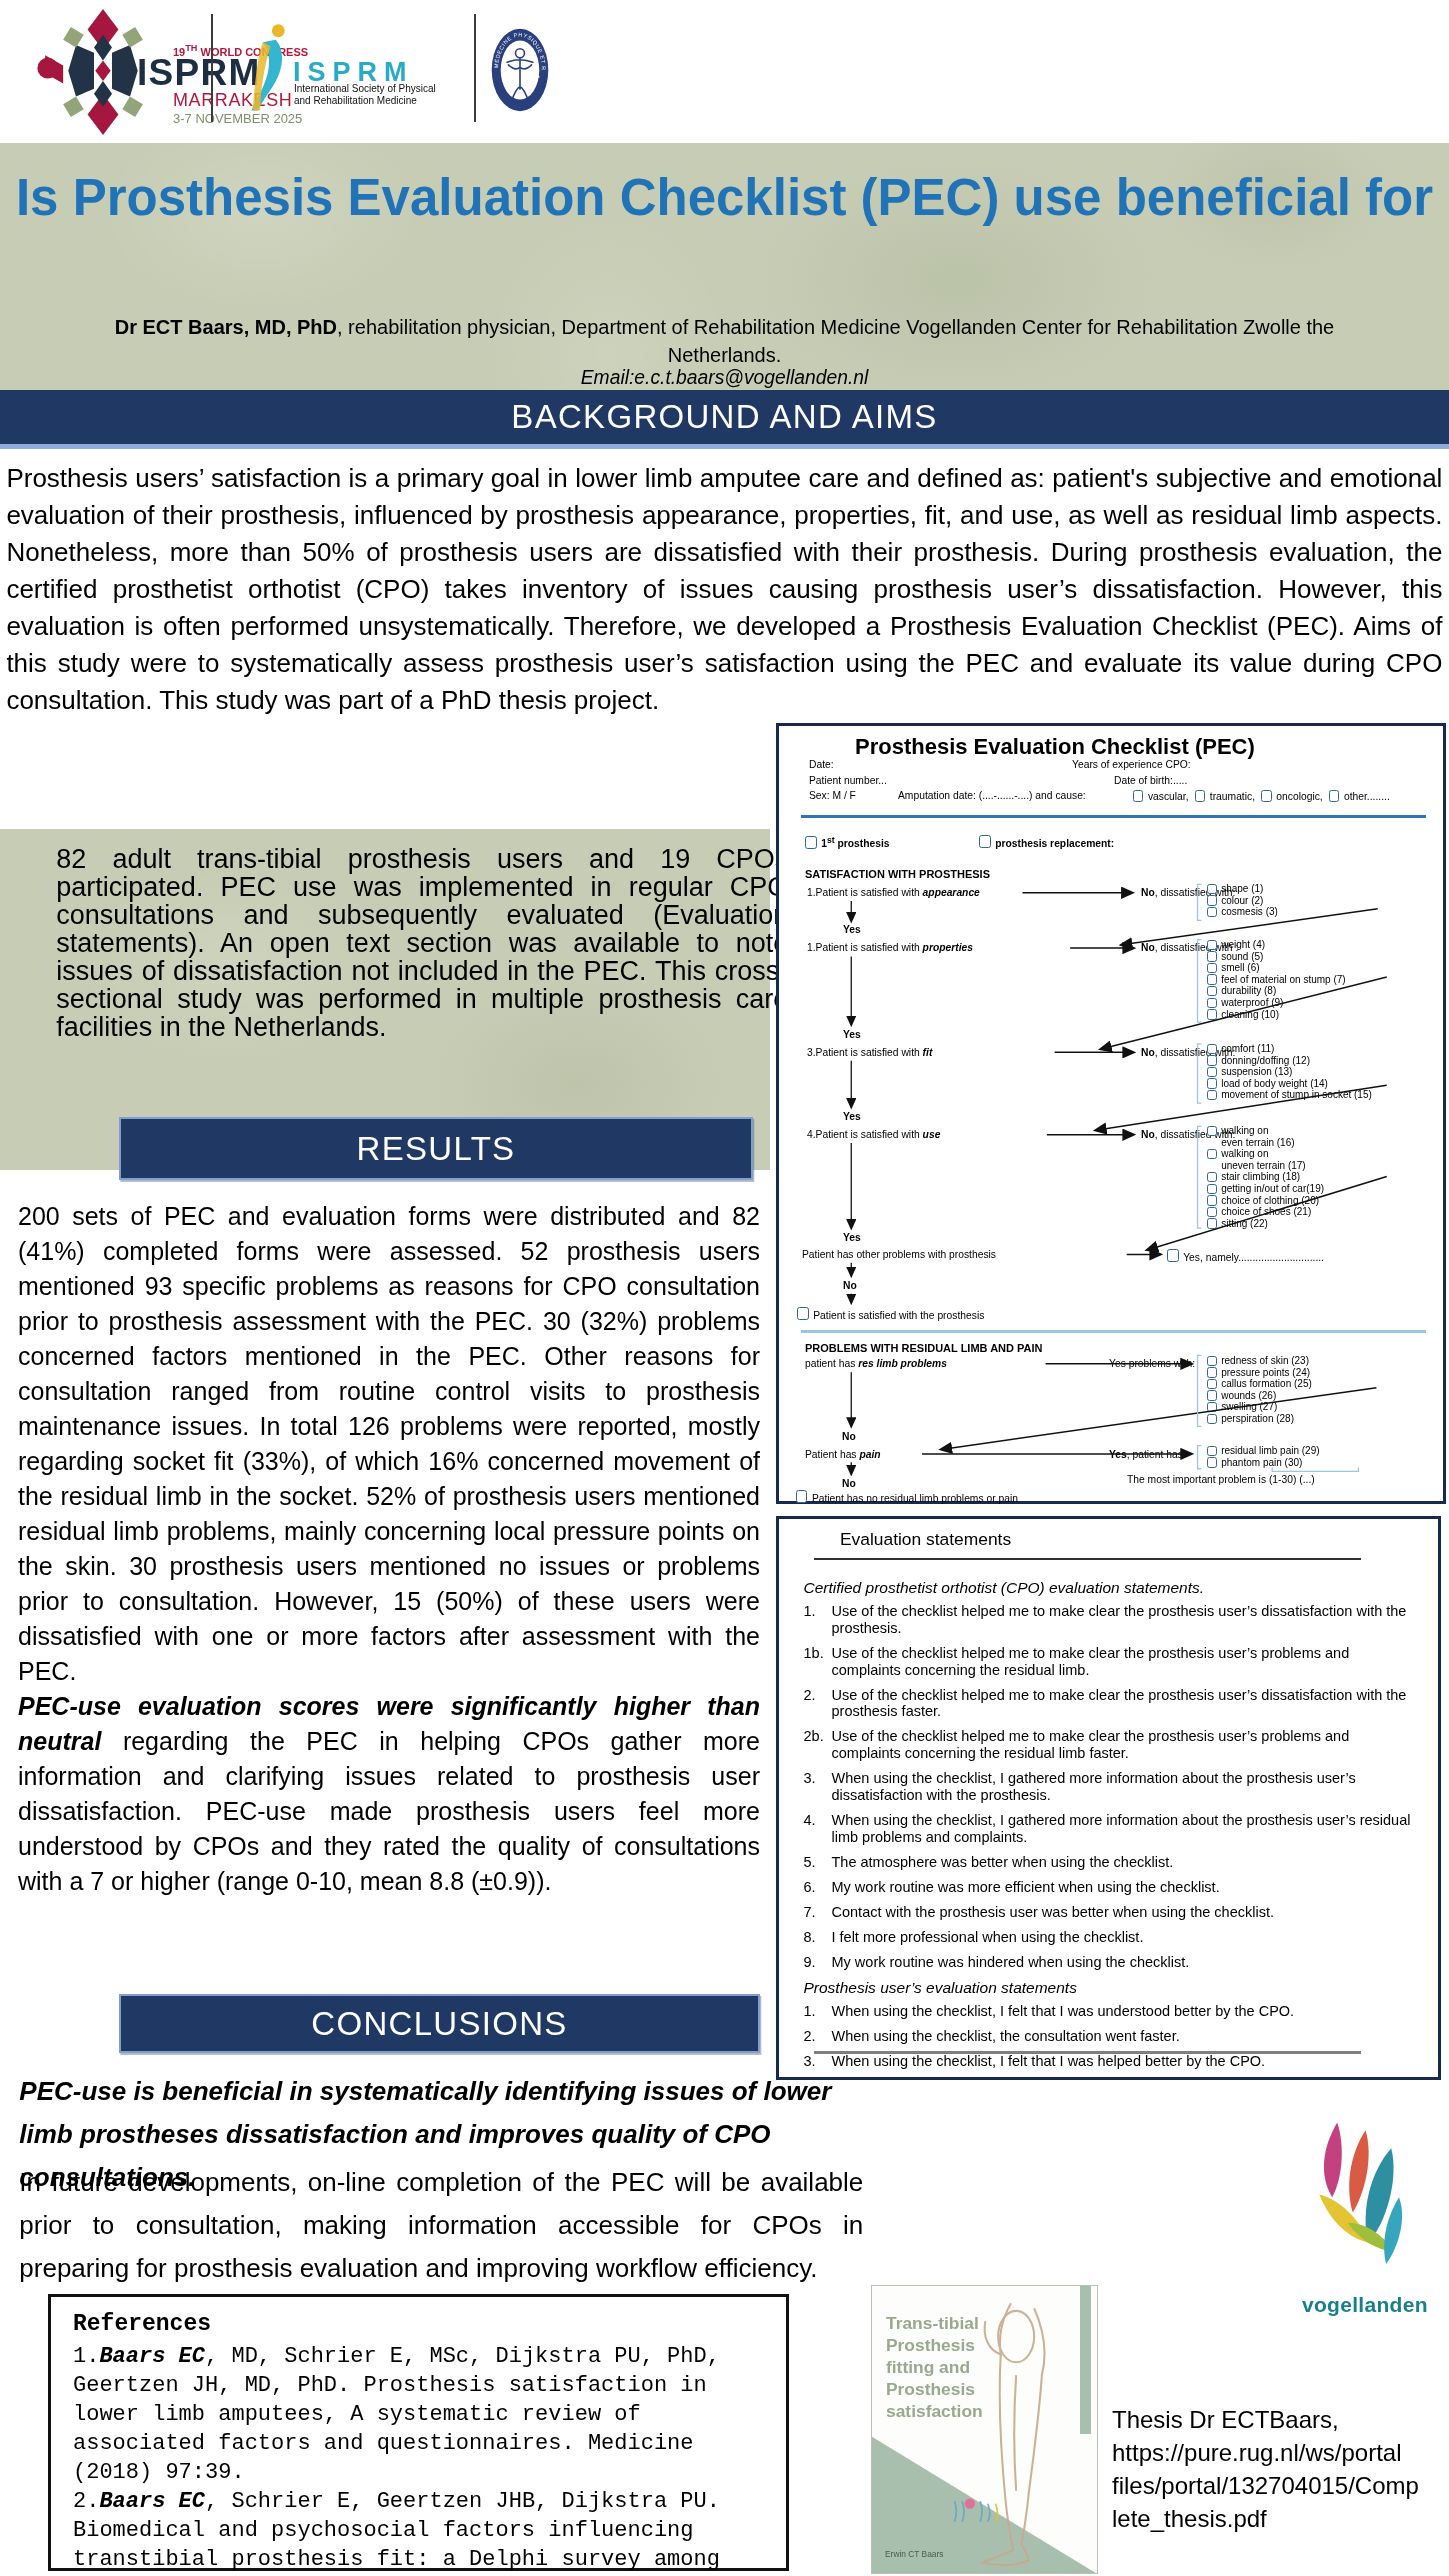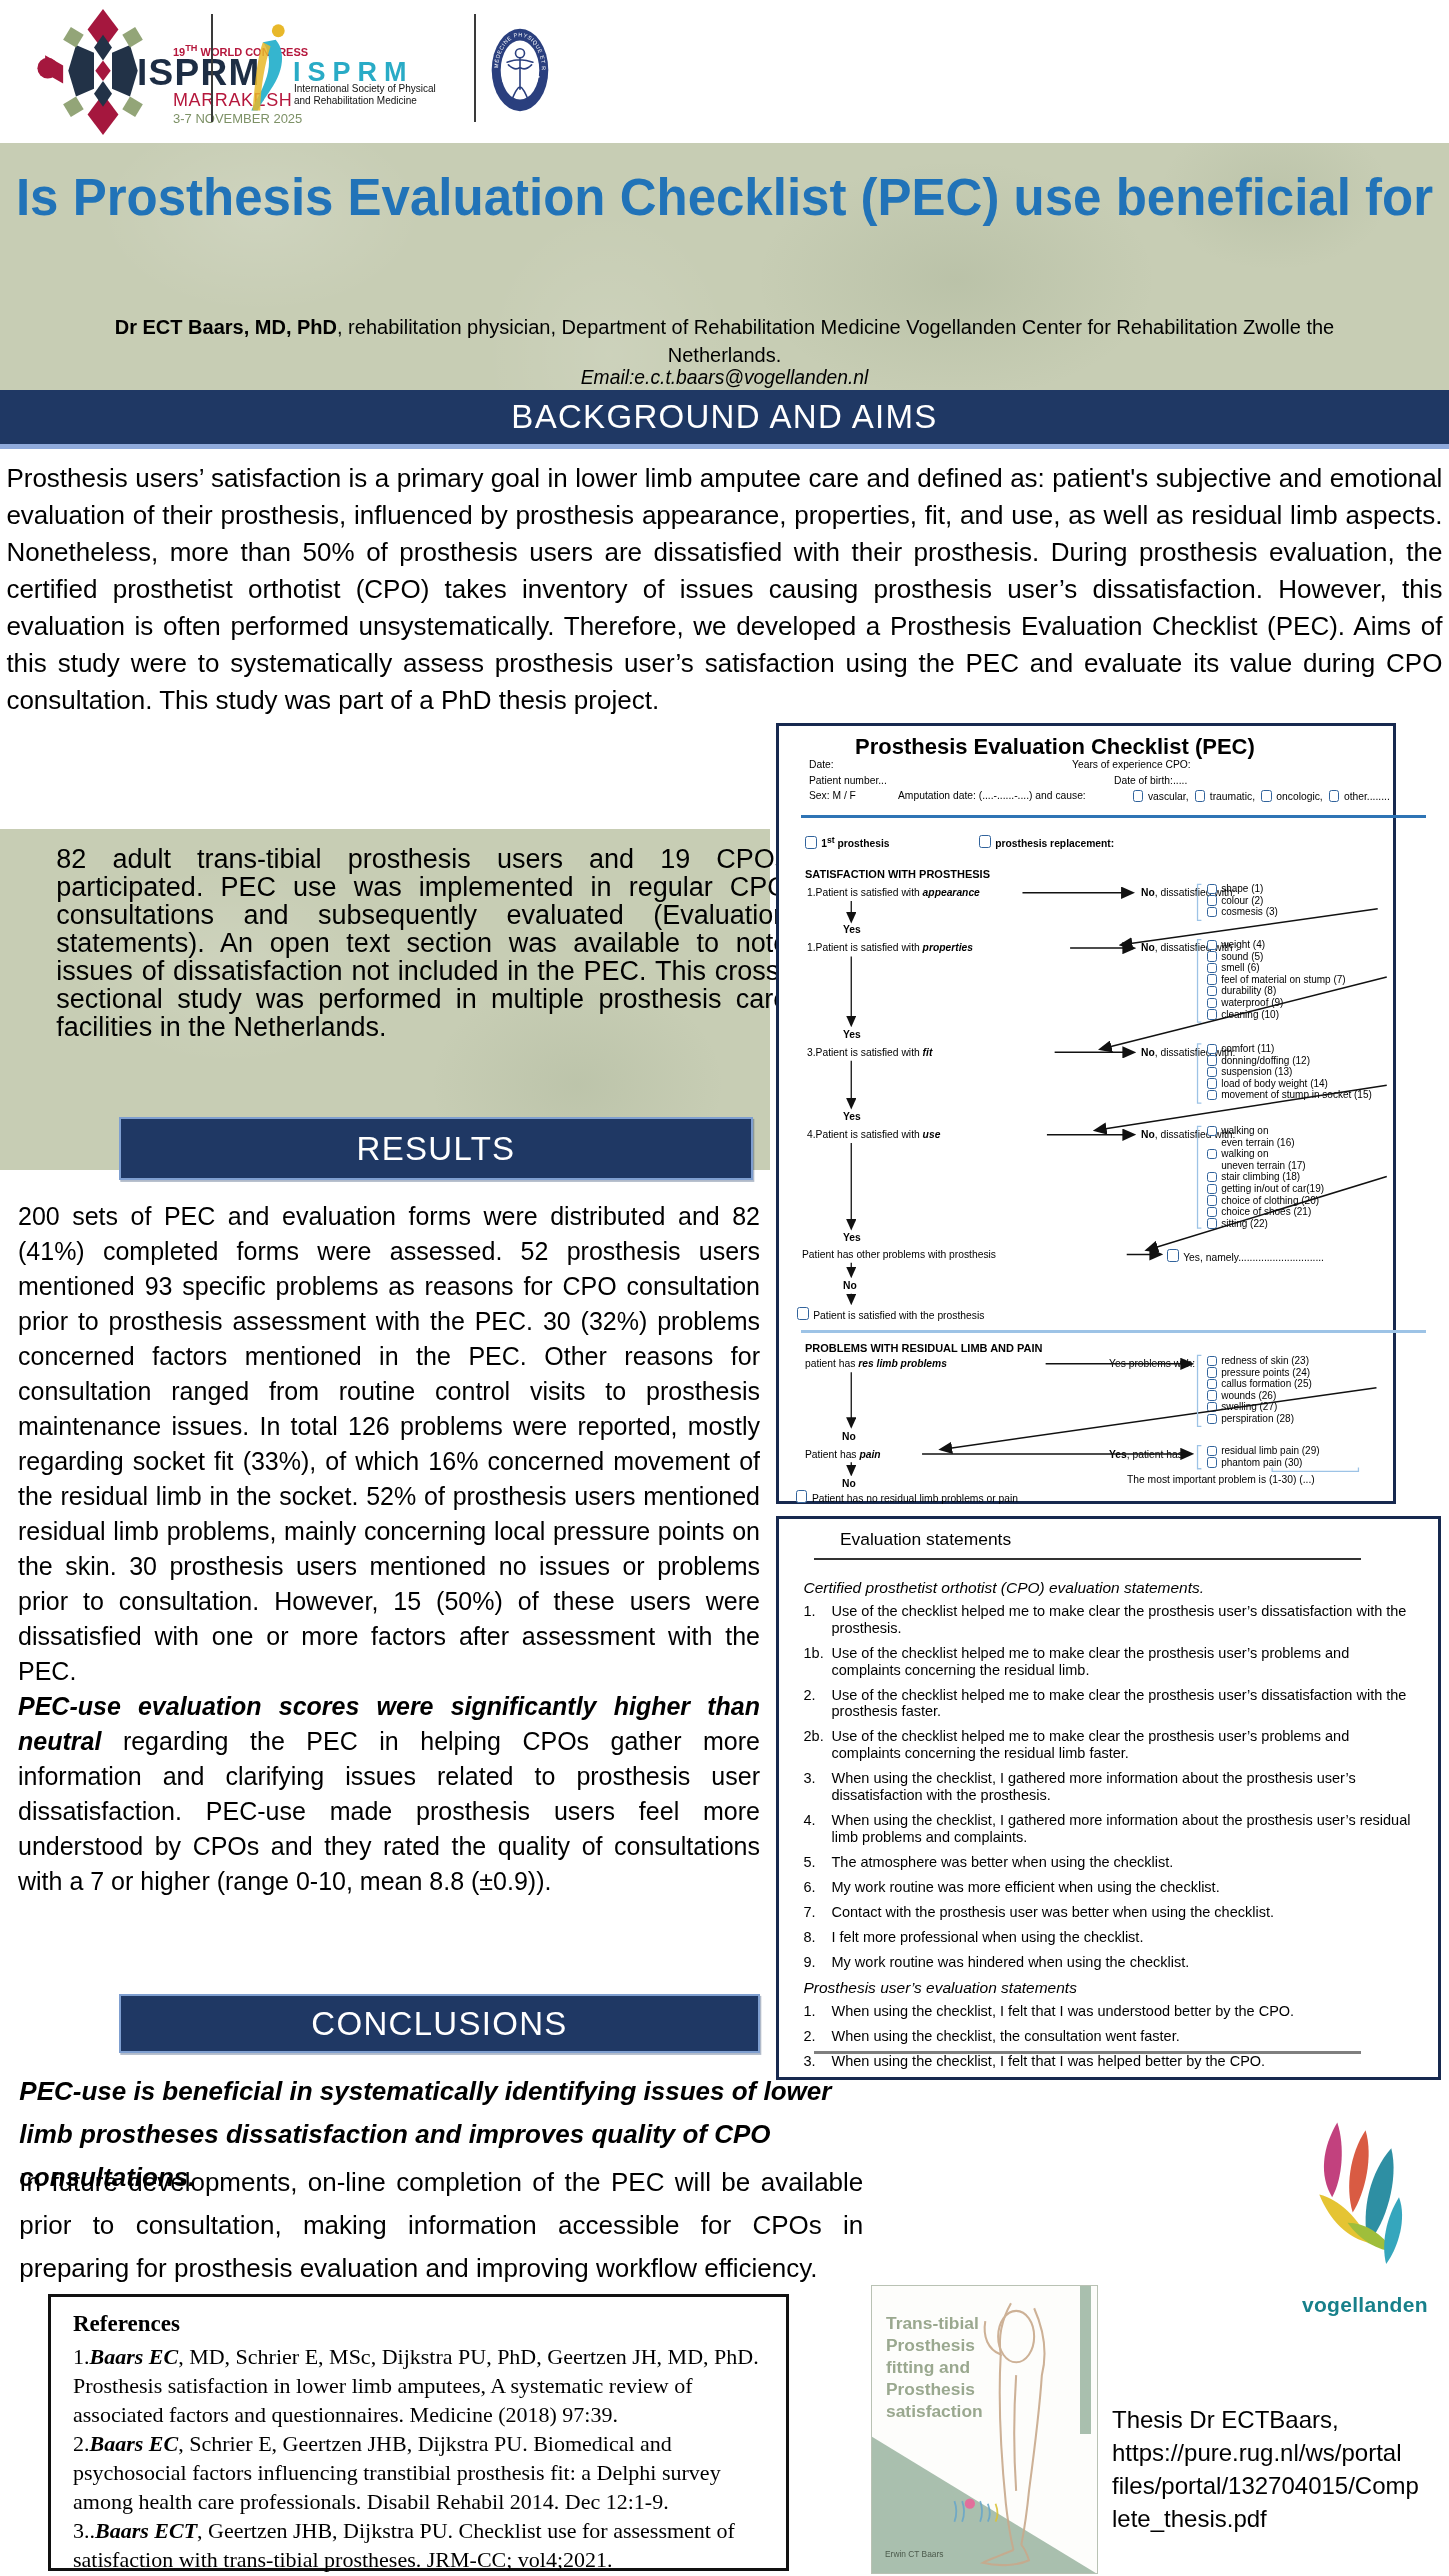--- a/index.html
+++ b/index.html
@@ -32,21 +32,21 @@
   .greenblock{position:absolute;left:0;top:829px;width:770px;height:341px;background-color:#c7cdb4;
     background-image:radial-gradient(ellipse 258px 167px at 30% 40%, rgba(255,255,255,.12), transparent 60%),
                      radial-gradient(ellipse 245px 180px at 75% 75%, rgba(96,116,84,.10), transparent 60%);}
   .methods-text{left:19.3px;top:845px;width:732px;font-size:27px;line-height:28px;margin-left:37px;}
   .results-text{left:18px;top:1199px;width:742px;font-size:25px;line-height:35px;}
   .concl-bold{position:absolute;left:19.3px;top:2070px;width:850px;font-size:26px;line-height:43px;
               font-weight:bold;font-style:italic;text-align:left;}
   .concl-rest{position:absolute;left:19.3px;top:2161px;width:844px;font-size:26px;line-height:43px;text-align:justify;}
   .bi{font-weight:bold;font-style:italic;}
   
-  .pecbox{position:absolute;left:776px;top:723px;width:620px;height:781px;background:#fff;
+  .pecbox{position:absolute;left:776px;top:723px;width:670px;height:781px;background:#fff;
           border:3.9px solid #17294f;box-sizing:border-box;}
   .pec-inner{position:absolute;inset:0;font-size:10.3px;}
   .pr{position:absolute;white-space:nowrap;font-size:10.3px;}
   .pec-title{font-size:22px;font-weight:bold;}
   .cb{display:inline-block;width:8.4px;height:9.7px;border:1.9px solid #31639c;border-radius:2.6px;
       background:#fff;vertical-align:-1.3px;margin-right:4.5px;}
   .cb.big{width:9.7px;height:11px;}
   .items{position:absolute;font-size:10px;line-height:11.6px;}
   .items .it{display:flex;align-items:flex-start;}
   .items .cb{width:7.7px;height:8.4px;border-width:1.9px;margin-top:0.6px;flex:0 0 auto;}
@@ -60,21 +60,21 @@
            border:3.2px solid #17294f;box-sizing:border-box;}
   .eval-head{position:absolute;left:61px;top:10.3px;font-size:17.4px;}
   .eval-rule1{position:absolute;left:35px;top:39px;width:547px;height:1.9px;background:#333;}
   .eval-body{position:absolute;left:24.5px;top:52px;width:612px;font-size:14.5px;line-height:16.7px;}
   .eval-sub{font-style:italic;font-size:15.5px;margin:9px 0 6.4px 0;}
   .eval-item{display:flex;margin:0 0 8.4px 0;}
   .eval-item .n{flex:0 0 28px;}
   .eval-rule2{position:absolute;left:35px;top:532px;width:547px;height:2.6px;background:#7f7f7f;}
   
   .refbox{position:absolute;left:48px;top:2294px;width:741px;height:277px;border:3.9px solid #111;
-          box-sizing:border-box;background:#fff;padding:14px 22px;font-family:Liberation Serif, serif;}
+          box-sizing:border-box;background:#fff;padding:14px 22px;font-family:Liberation Mono, monospace;}
   .ref-head{font-size:23px;font-weight:bold;margin-bottom:5.2px;}
   .ref-item{font-size:22px;line-height:29px;text-align:left;}
   
   .thesis{position:absolute;left:1112px;top:2403px;width:335px;font-size:24px;line-height:33px;}
   .bookcover{position:absolute;left:871px;top:2285px;width:227px;height:289px;background:#fdfdfb;
              border:0.6px solid #b9c2b4;box-sizing:border-box;overflow:hidden;}
   .book-tri{position:absolute;left:0;top:97px;width:227px;height:192px;background:#a9bfae;
             clip-path:polygon(0 28%,100% 100%,0 100%);}
   .book-bar{position:absolute;right:6.4px;top:0;width:10.3px;height:148px;background:#a9bfae;}
   .book-title{position:absolute;left:14px;top:26px;font-size:17.4px;line-height:22px;font-weight:bold;color:#9aa88f;}

